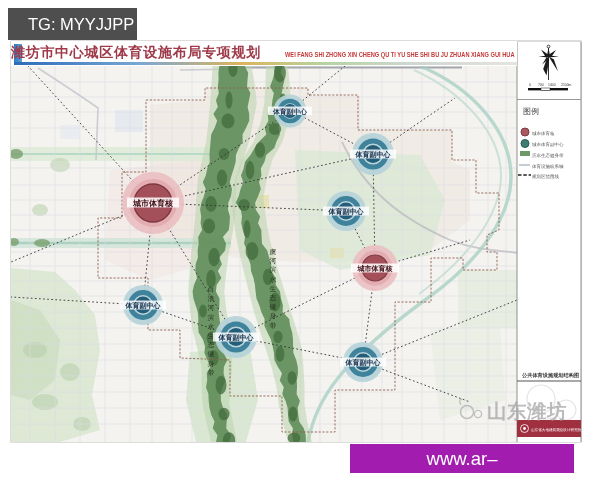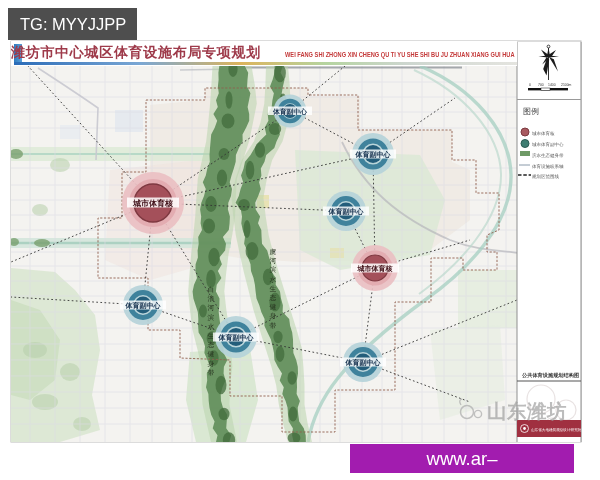--- a/index.html
+++ b/index.html
@@ -286,21 +286,21 @@
   </g>
 
   <g opacity="0.7">
     <circle cx="467" cy="412" r="6.5" fill="none" stroke="#ababab" stroke-width="1.5"></circle>
     <circle cx="478" cy="414" r="3.6" fill="none" stroke="#ababab" stroke-width="1.4"></circle>
     <path d="M461,405 Q458,400 462,399" fill="none" stroke="#ababab" stroke-width="1.3"></path>
     <text x="487" y="418" font-size="19.5" font-weight="bold" fill="#a0a0a0" letter-spacing="0.5">山东潍坊</text>
   </g>
 </svg>
 
-<div class="abs" style="left:8px;top:8px;width:129px;height:32px;background:#4e4e4e;color:#fff;font-size:16.5px;line-height:32px;padding-left:12px;box-sizing:border-box;">TG: MYYJJPP</div>
+<div class="abs" style="left:8px;top:8px;width:129px;height:32px;background:#4e4e4e;color:#fff;font-size:16.5px;line-height:32px;padding-left:20px;box-sizing:border-box;">TG: MYYJJPP</div>
 
 <div class="abs" style="left:11px;top:41px;width:506px;height:25px;background:#fff;"></div>
 
 <div class="abs" style="left:14px;top:44px;width:8px;height:18px;background:linear-gradient(to right,#2e7bbf,#5aa0d8);"></div>
 
 <div class="abs" style="left:11px;top:44px;font-size:14px;font-weight:bold;color:#9e3a4a;letter-spacing:0.7px;white-space:nowrap;">潍坊市中心城区体育设施布局专项规划</div>
 
 <div class="abs" style="left:285px;top:51px;font-size:7px;font-weight:bold;color:#c43a3a;white-space:nowrap;transform:scaleX(0.81);transform-origin:left;">WEI FANG SHI ZHONG XIN CHENG QU TI YU SHE SHI BU JU ZHUAN XIANG GUI HUA</div>
 
 <div class="abs" style="left:14px;top:62px;width:503px;height:3px;background:linear-gradient(to right,#2b6cb8,#7aa7d4 25%,#dcb45c 45%,#b5d4a0 62%,#cdd6cf 78%,#e4e4df);"></div>

